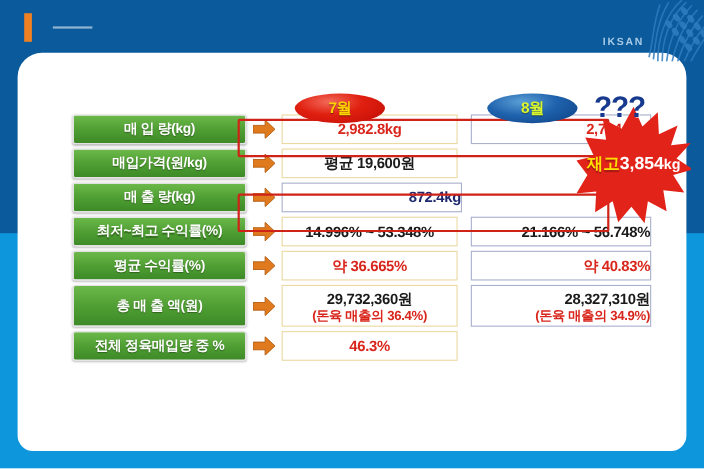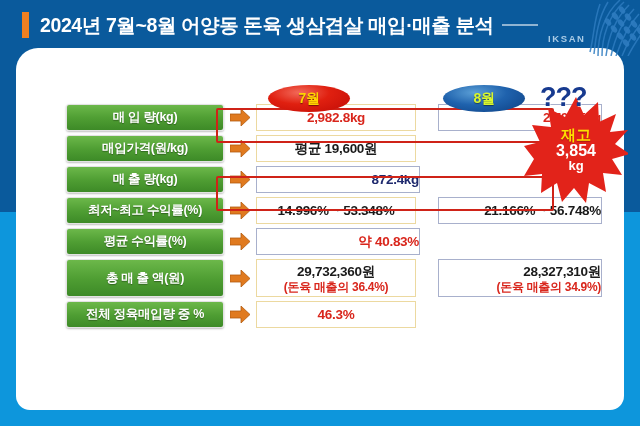--- a/index.html
+++ b/index.html
@@ -135,21 +135,21 @@
     flex: none;
     height: 27px;
     display: flex;
     flex-direction: column;
     align-items: center; justify-content: center;
     font-size: 13.5px;
     font-weight: bold;
     letter-spacing: -0.3px;
     background: #ffffff;
   }
-  .cell-jul { width: 160px; border: 1.5px solid #ecd9a0; margin-right: 22px; }
+  .cell-jul { width: 160px; border: 1.5px solid #ecd9a0; margin-right: 12px; }
   .cell-aug { width: 164px; border: 1.5px solid #a8b0cc; align-items: flex-end; }
   .v-red   { color: #d9261c; }
   .v-black { color: #1a1a1a; }
   .v-navy  { color: #1f2a6e; }
   .line2 { font-size: 12px; line-height: 1.08; }
   .tall { height: 38px; }
   
   .hl {
     position: absolute;
     border: 2px solid #cf2318;
@@ -160,21 +160,21 @@
   
   .burst {
     position: absolute;
     left: 524px; top: 96px;
     width: 104px; height: 108px;
     z-index: 8;
   }
   .burst-text {
     position: absolute;
     left: 0; top: 0; width: 104px; height: 108px;
-    display: flex; flex-direction: column;
+    display: flex; flex-direction: row;
     align-items: center; justify-content: center;
     line-height: 1.03;
     pointer-events: none;
   }
   .burst-t1 { color: #ffe000; font-size: 15px; font-weight: bold; text-shadow: 0 1px 1px rgba(0,0,0,0.3); }
   .burst-t2 { color: #ffffff; font-size: 16px; font-weight: bold; }
   .burst-t3 { color: #ffffff; font-size: 13px; font-weight: bold; }
   .qmarks {
     position: absolute;
     left: 540px; top: 82px;
@@ -188,21 +188,20 @@
 </style>
 </head>
 <body>
 
 <div id="slide">
 
   <div class="band-top"></div>
 
   <div class="header">
     <div class="accent-bar"></div>
-    <div class="title">2024년 7월~8월 어양동 돈육 생삼겹살 매입·매출 분석</div>
     <div class="title-rule"></div>
   </div>
 
   <div class="logo">
     <svg width="108" height="62" viewBox="0 0 108 62">
       <g fill="none" stroke="#2e7cc0" stroke-width="1.5" opacity="0.85">
         <path d="M62 60 C62 40 68 18 84 4"></path>
         <path d="M66 60 C66 42 72 20 88 6"></path>
         <path d="M70 60 C72 44 78 24 93 9"></path>
         <path d="M75 60 C78 46 84 28 98 13"></path>
@@ -291,20 +290,23 @@
       </div>
     </div>
 
     <div class="row">
       <div class="label">평균 수익률(%)</div>
       <div class="arrow-cell">
         <svg class="arrow" viewBox="0 0 20 17">
           <path d="M0 5 H11 V0 L20 8.5 L11 17 V12 H0 Z" fill="#e07a1f" stroke="#b35c10" stroke-width="0.8"></path>
         </svg>
       </div>
+      <div class="cell cell-jul">
+        <span class="v-red">약 36.665%</span>
+      </div>
       <div class="cell cell-aug">
         <span class="v-red">약 40.83%</span>
       </div>
     </div>
 
     <div class="row">
       <div class="label tall">총 매 출 액(원)</div>
       <div class="arrow-cell">
         <svg class="arrow" viewBox="0 0 20 17">
           <path d="M0 5 H11 V0 L20 8.5 L11 17 V12 H0 Z" fill="#e07a1f" stroke="#b35c10" stroke-width="0.8"></path>

